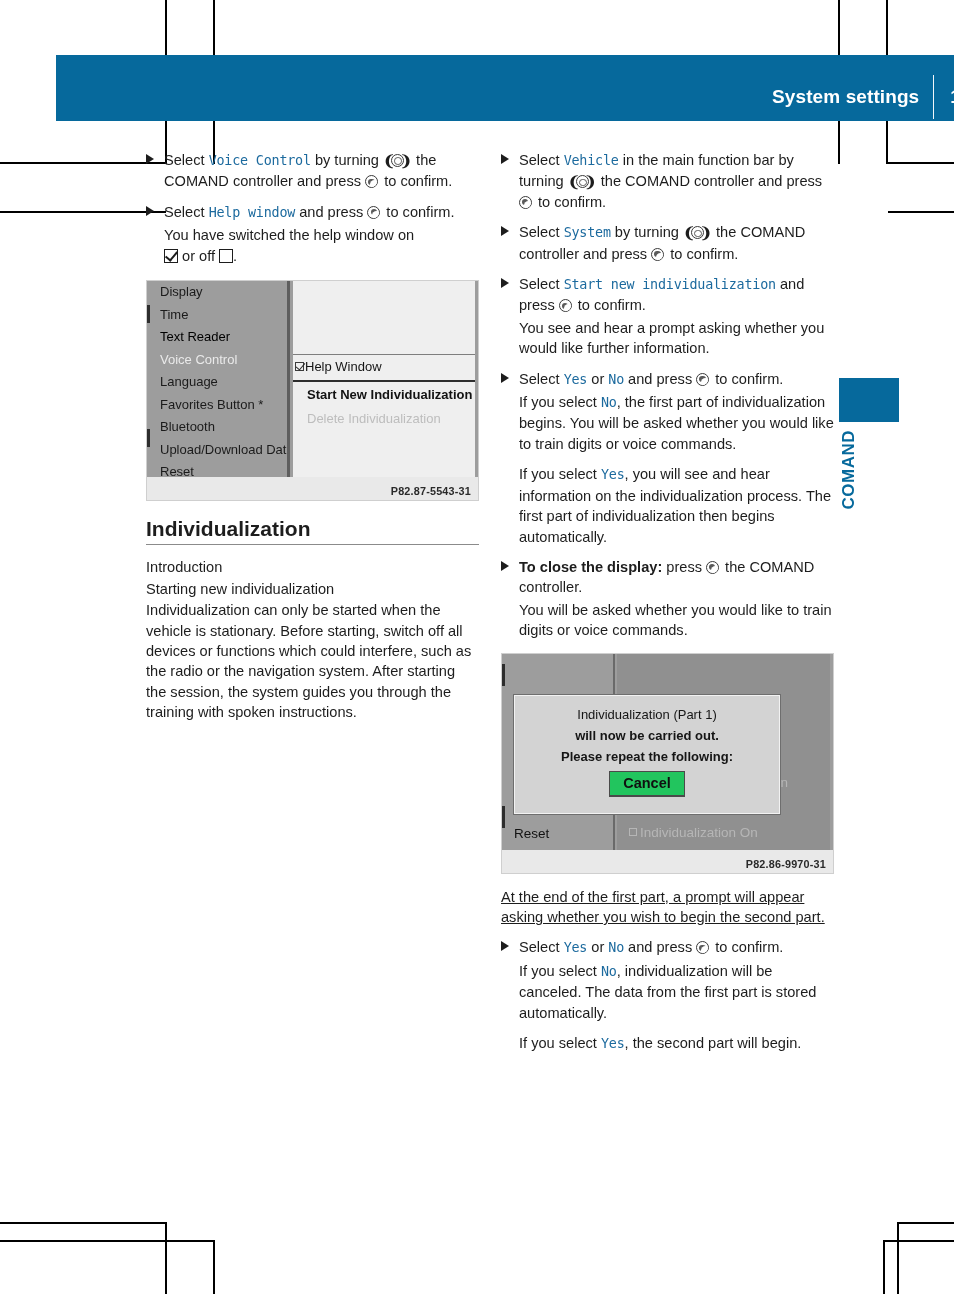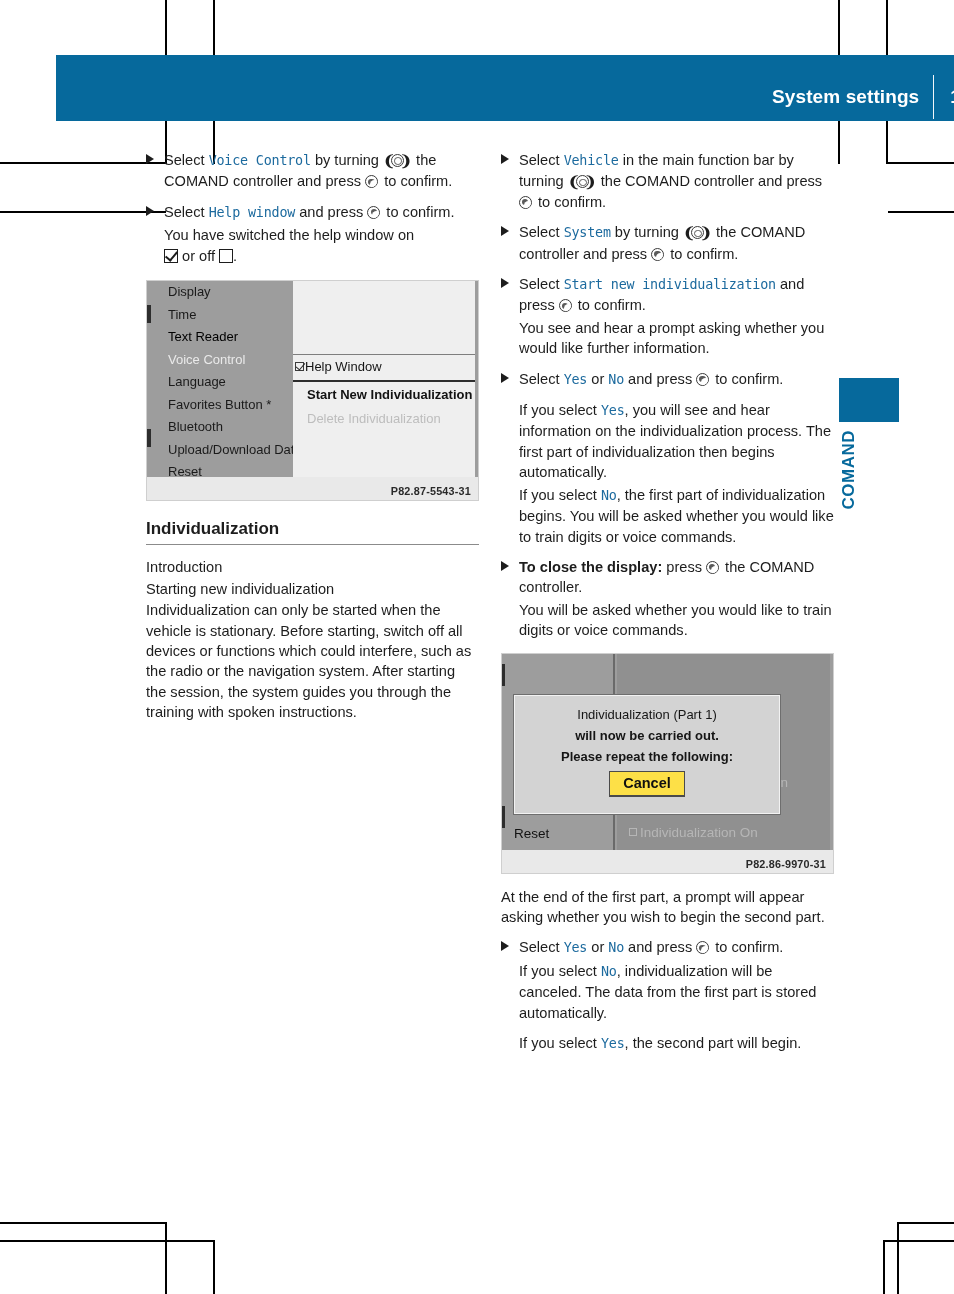--- a/index.html
+++ b/index.html
@@ -167,21 +167,21 @@
     content: "";
     position: absolute; left: 2.5px; top: -1px;
     width: 5px; height: 10px;
     border: solid #1d1d1d;
     border-width: 0 2.2px 2.2px 0;
     transform: rotate(40deg);
   }
 
   
   .sec-h {
-    font-size: 17px; font-weight: bold;
+    font-size: 21px; font-weight: bold;
     padding-bottom: 5px;
     border-bottom: 1.6px solid #8b8b8b;
     margin-top: 18px; margin-bottom: 12px;
   }
   .sub-h { font-size: 14.6px; font-weight: normal; margin-bottom: 1px; }
 
   
   .shot {
     position: relative;
     width: 333px;
@@ -201,21 +201,21 @@
     font-size: 10.8px;
     font-weight: bold;
     color: #2a2a2a;
     padding: 4px 7px 0 0;
     font-family: "Liberation Sans", sans-serif;
     letter-spacing: .2px;
   }
 
   
   .s1-left {
-    position: absolute; left: 11px; top: 0;
+    position: absolute; left: 3px; top: 0;
     width: 140px; height: 100%;
     background: #9d9d9d;
     border-right: 3px solid #5e5e5e;
   }
   .s1-left .mi {
     font-size: 13px; color: #1b1b1b;
     padding: 1px 0 1px 10px;
     line-height: 20.5px;
     white-space: nowrap;
   }
@@ -304,21 +304,21 @@
     padding-top: 9px;
   }
   .s2-dialog .ln {
     font-size: 13px; font-weight: bold; color: #151515;
     line-height: 21px;
   }
   .s2-dialog .ln.first { font-weight: normal; }
   .s2-cancel {
     display: inline-block;
     margin-top: 4px;
-    background: #fde047;
+    background: #22c55e;
     border: 1px solid #4a4a4a;
     border-bottom-width: 2.5px;
     padding: 1px 13px 2px 13px;
     font-size: 14.5px; font-weight: bold;
     color: #101010;
   }
 </style>
 </head>
 <body>
 
@@ -418,25 +418,25 @@
 
   <div class="step">
     <span class="tri"></span>
     <span>Select </span><span class="mono">Start new individualization</span><span> and press </span><span class="knob-press"><span class="ring"></span></span><span> to confirm.</span>
     <div class="sub">You see and hear a prompt asking whether you would like further information.</div>
   </div>
 
   <div class="step">
     <span class="tri"></span>
     <span>Select </span><span class="mono">Yes</span><span> or </span><span class="mono">No</span><span> and press </span><span class="knob-press"><span class="ring"></span></span><span> to confirm.</span>
+    <div class="sub">
+      <span>If you select </span><span class="mono">No</span><span>, the first part of individualization begins. You will be asked whether you would like to train digits or voice commands.</span>
+    </div>
     <div class="sub" style="margin-top:10px;">
       <span>If you select </span><span class="mono">Yes</span><span>, you will see and hear information on the individualization process. The first part of individualization then begins automatically.</span>
-    </div>
-    <div class="sub">
-      <span>If you select </span><span class="mono">No</span><span>, the first part of individualization begins. You will be asked whether you would like to train digits or voice commands.</span>
     </div>
   </div>
 
   <div class="step">
     <span class="tri"></span>
     <b>To close the display:</b><span> press </span><span class="knob-press"><span class="ring"></span></span><span> the COMAND controller.</span>
     <div class="sub">You will be asked whether you would like to train digits or voice commands.</div>
   </div>
 
   <div class="shot" style="margin-top:12px;">
@@ -459,21 +459,21 @@
       <div class="s2-dialog">
         <div class="ln first">Individualization (Part 1)</div>
         <div class="ln">will now be carried out.</div>
         <div class="ln">Please repeat the following:</div>
         <div class="s2-cancel">Cancel</div>
       </div>
     </div>
     <div class="shot-cap">P82.86-9970-31</div>
   </div>
 
-  <div class="para" style="margin-top:13px;">At the end of the first part, a prompt will appear asking whether you wish to begin the second part.</div>
+  <div class="para" style="margin-top:13px;text-decoration:underline;">At the end of the first part, a prompt will appear asking whether you wish to begin the second part.</div>
 
   <div class="step">
     <span class="tri"></span>
     <span>Select </span><span class="mono">Yes</span><span> or </span><span class="mono">No</span><span> and press </span><span class="knob-press"><span class="ring"></span></span><span> to confirm.</span>
     <div class="sub">
       <span>If you select </span><span class="mono">No</span><span>, individualization will be canceled. The data from the first part is stored automatically.</span>
     </div>
     <div class="sub" style="margin-top:10px;">
       <span>If you select </span><span class="mono">Yes</span><span>, the second part will begin.</span>
     </div>

